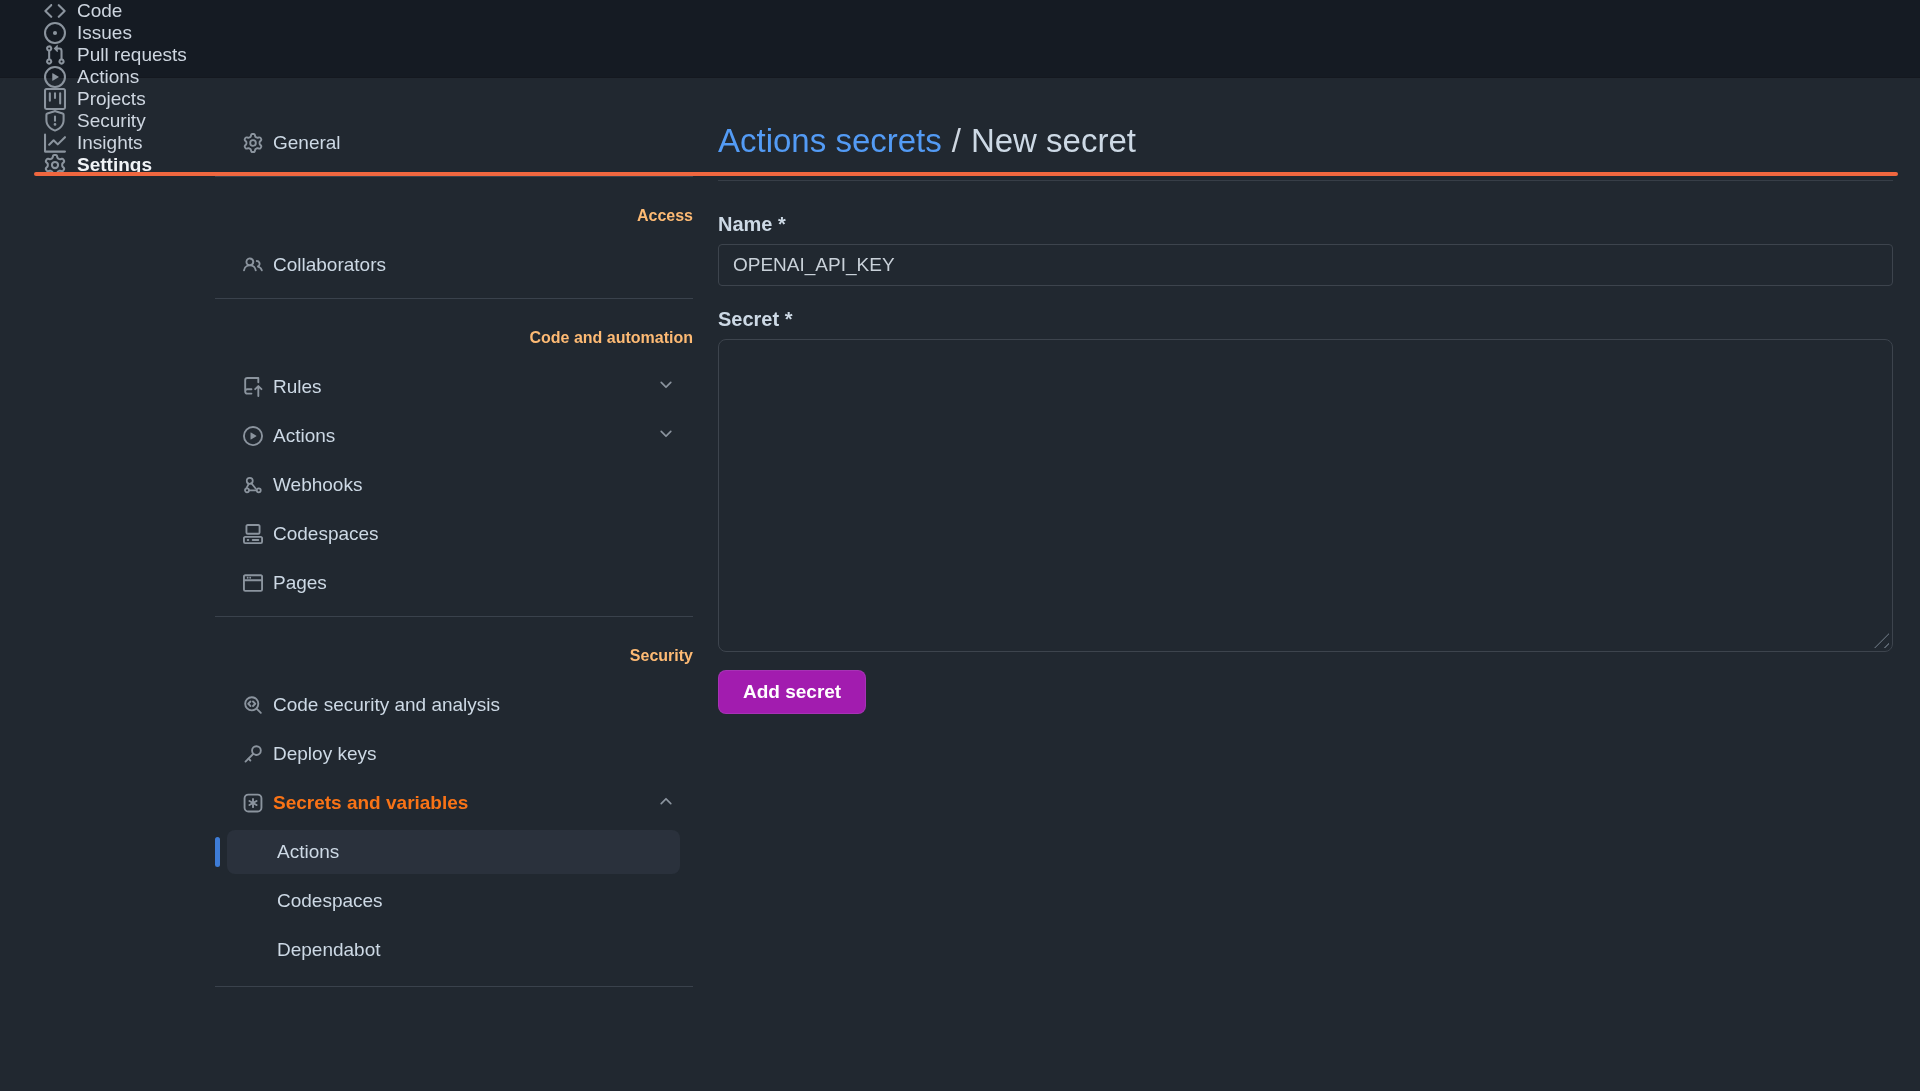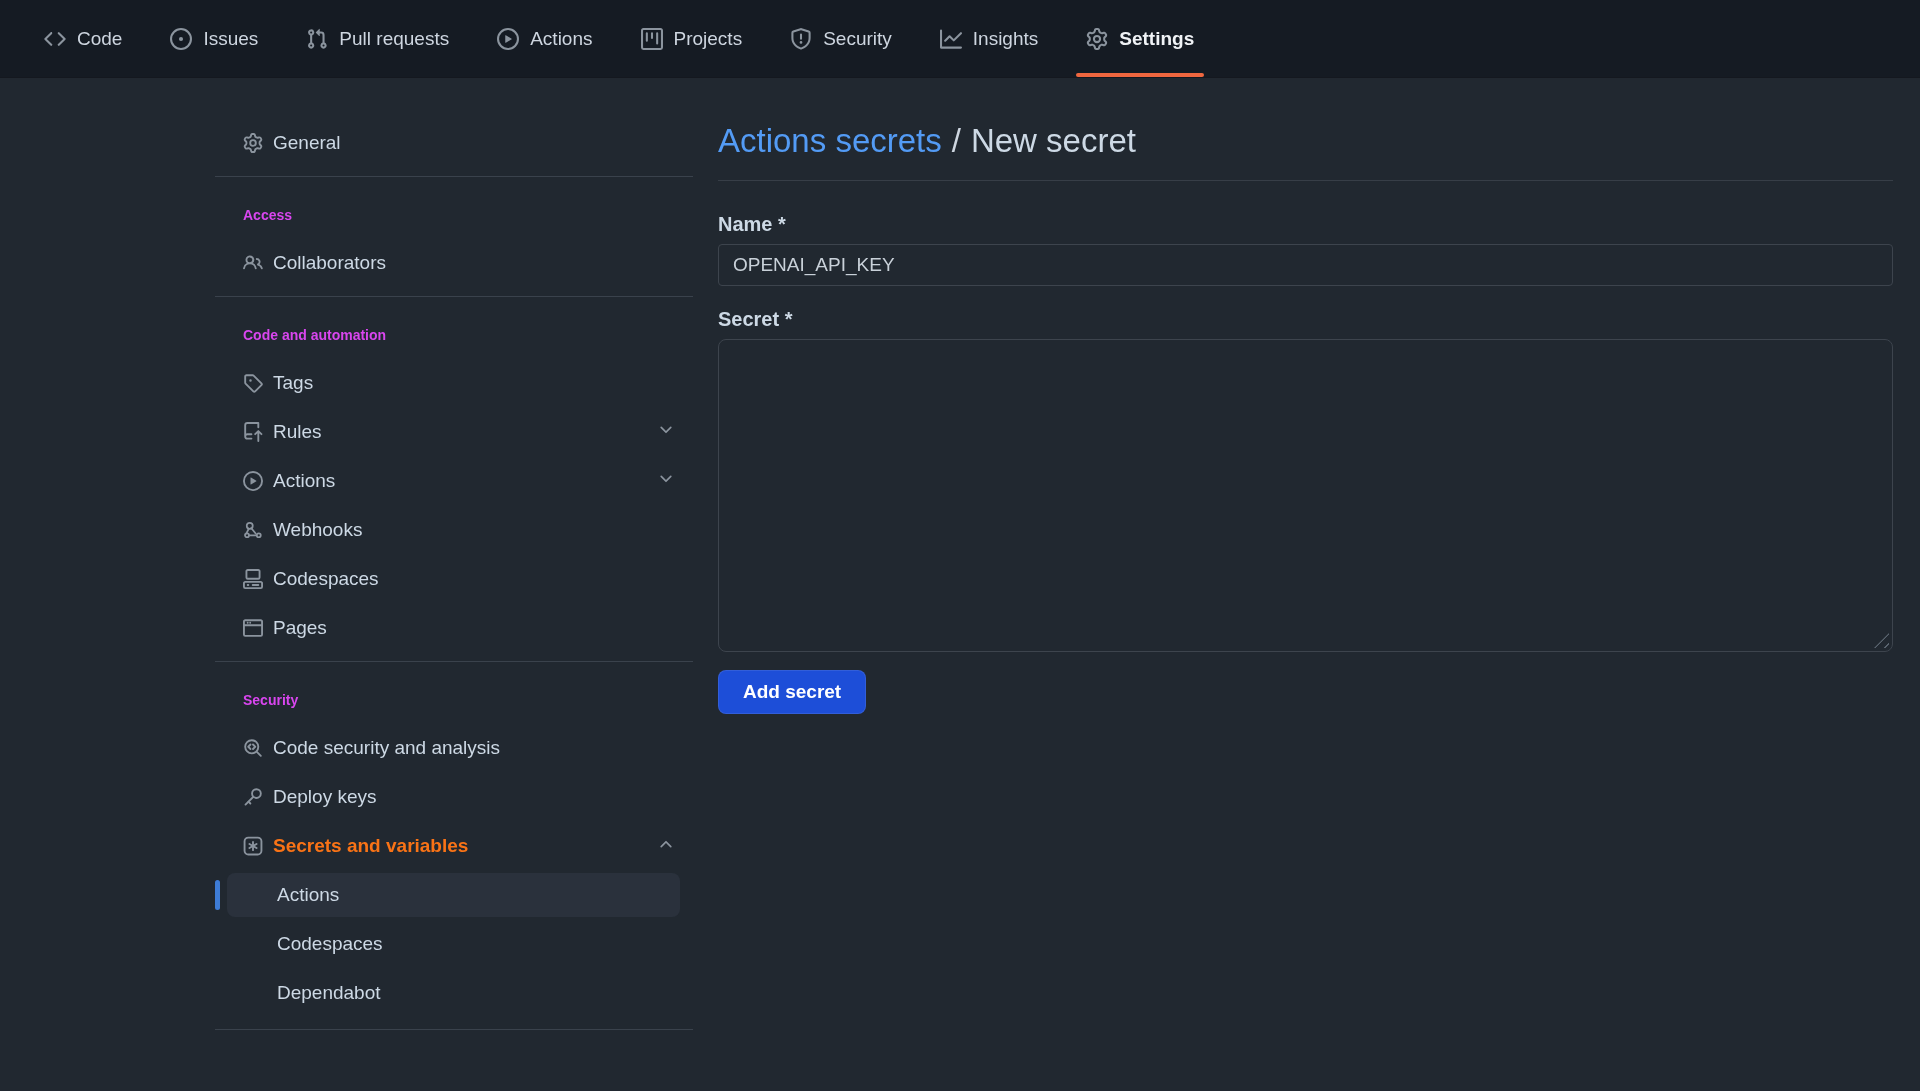--- a/index.html
+++ b/index.html
@@ -5,21 +5,21 @@
   * { box-sizing: border-box; }
   html,body { margin:0; padding:0; }
   body {
     width:1920px; height:1091px; overflow:hidden;
     background:#212830; color:#cdd9e5;
     font-family:"Liberation Sans", sans-serif;
   }
   
   .topnav {
     height:78px; background:#151b23; display:flex; align-items:stretch;
-    padding-left:28px; border-bottom:1px solid #14181f;
+    padding-left:28px; border-bottom:1px solid #14181f;flex-direction:column;
   }
   .tab {
     position:relative; display:flex; align-items:center; gap:11px;
     padding:0 16px; margin-right:16px; color:#ced6e0; font-size:19px;
     text-decoration:none; cursor:pointer; white-space:nowrap;
   }
   .tab svg { width:22px; height:22px; color:#8b949e; fill:currentColor; flex:none; }
   .tab.active { font-weight:700; color:#f0f3f6; }
   .tab .underline { display:none; }
   .tab.active .underline {
@@ -36,21 +36,21 @@
     border-radius:8px; margin-bottom:5px; cursor:pointer;
   }
   .side-item svg { width:20px; height:20px; color:#8b949e; fill:currentColor; flex:none; }
   .side-item svg.stroked { fill:none; stroke:currentColor; }
   .side-item .chev { margin-left:auto; }
   .side-item .chev svg { width:18px; height:18px; }
   .side-item.bold span.lbl { font-weight:700; color:#f97316; }
   .divider { border:0; border-top:1px solid #3a424c; margin:11px 0 0 0; }
   .section-header {
     padding-left:28px; margin:30px 0 18px 0;
-    font-size:14px; font-weight:700; color:#d946ef;
+    font-size:16px; font-weight:700; color:#fdba74;text-align:right;
   }
   .subitems { margin-top:4px; }
   .subitem {
     position:relative; display:flex; align-items:center; height:44px;
     margin:0 13px 5px 12px; padding-left:50px; font-size:19px;
     color:#cdd9e5; border-radius:8px; cursor:pointer;
   }
   .subitem.active { background:#2a313c; }
   .subitem .indicator { display:none; }
   .subitem.active .indicator {
@@ -83,21 +83,21 @@
     text-underline-offset:6px;
   }
   .resize-handle {
     position:absolute; right:3px; bottom:3px; width:15px; height:15px;
     clip-path:polygon(100% 0, 100% 100%, 0 100%);
     background:repeating-linear-gradient(135deg, transparent 0 3px, #59636e 3px 5px, transparent 5px 7px);
     cursor:nwse-resize;
   }
   .btn-primary {
     margin-top:18px; height:44px; padding:0 24px;
-    background:#1d4ed8; color:#ffffff; font-size:19px; font-weight:700;
+    background:#a21caf; color:#ffffff; font-size:19px; font-weight:700;
     border:1px solid rgba(205,217,229,0.12); border-radius:8px; cursor:pointer;
     font-family:"Liberation Sans", sans-serif;
   }
 </style>
 </head>
 <body>
 
 <header class="topnav">
 
   <a class="tab">
@@ -184,26 +184,20 @@
       <svg viewBox="0 0 16 16">
           <path d="M2 5.5a3.5 3.5 0 1 1 5.898 2.549 5.508 5.508 0 0 1 3.034 4.084.75.75 0 1 1-1.482.235 4.001 4.001 0 0 0-7.9 0 .75.75 0 0 1-1.482-.236A5.507 5.507 0 0 1 3.102 8.05 3.493 3.493 0 0 1 2 5.5ZM11 4a3.001 3.001 0 0 1 2.22 5.018 5.01 5.01 0 0 1 2.56 3.012.749.749 0 0 1-.885.954.752.752 0 0 1-.549-.514 3.507 3.507 0 0 0-2.522-2.372.75.75 0 0 1-.574-.73v-.352a.75.75 0 0 1 .416-.672A1.5 1.5 0 0 0 11 5.5.75.75 0 0 1 11 4Zm-5.5-.5a2 2 0 1 0-.001 3.999A2 2 0 0 0 5.5 3.5Z"></path>
         </svg>
       <span class="lbl">Collaborators</span>
     </div>
 
     <hr class="divider">
     <div class="section-header">Code and automation</div>
 
 
-    <div class="side-item">
-      <svg viewBox="0 0 16 16">
-          <path d="M1 7.775V2.75C1 1.784 1.784 1 2.75 1h5.025c.464 0 .91.184 1.238.513l6.25 6.25a1.75 1.75 0 0 1 0 2.474l-5.026 5.026a1.75 1.75 0 0 1-2.474 0l-6.25-6.25A1.752 1.752 0 0 1 1 7.775Zm1.5 0c0 .066.026.13.073.177l6.25 6.25a.25.25 0 0 0 .354 0l5.025-5.025a.25.25 0 0 0 0-.354l-6.25-6.25a.25.25 0 0 0-.177-.073H2.75a.25.25 0 0 0-.25.25ZM6 5a1 1 0 1 1 0 2 1 1 0 0 1 0-2Z"></path>
-        </svg>
-      <span class="lbl">Tags</span>
-    </div>
 
     <div class="side-item">
       <svg viewBox="0 0 16 16">
           <path d="M1 2.5A2.5 2.5 0 0 1 3.5 0h8.75a.75.75 0 0 1 .75.75v3.5a.75.75 0 0 1-1.5 0V1.5h-8a1 1 0 0 0-1 1v6.708A2.493 2.493 0 0 1 3.5 9h3.25a.75.75 0 0 1 0 1.5H3.5a1 1 0 0 0 0 2h3.25a.75.75 0 0 1 0 1.5H3.5A2.5 2.5 0 0 1 1 11.5Zm13.23 7.79-1.224-1.224v6.184a.75.75 0 0 1-1.5 0V9.066L10.28 10.29a.75.75 0 0 1-1.06-1.061l2.505-2.504a.75.75 0 0 1 1.06 0L15.29 9.23a.751.751 0 0 1-.018 1.042.751.751 0 0 1-1.042.018Z"></path>
         </svg>
       <span class="lbl">Rules</span>
       <span class="chev"><svg viewBox="0 0 16 16" fill="currentColor" style="color:#8b949e">
             <path d="M12.78 5.22a.749.749 0 0 1 0 1.06l-4.25 4.25a.749.749 0 0 1-1.06 0L3.22 6.28a.749.749 0 1 1 1.06-1.06L8 8.939l3.72-3.719a.749.749 0 0 1 1.06 0Z"></path>
           </svg></span>
     </div>

